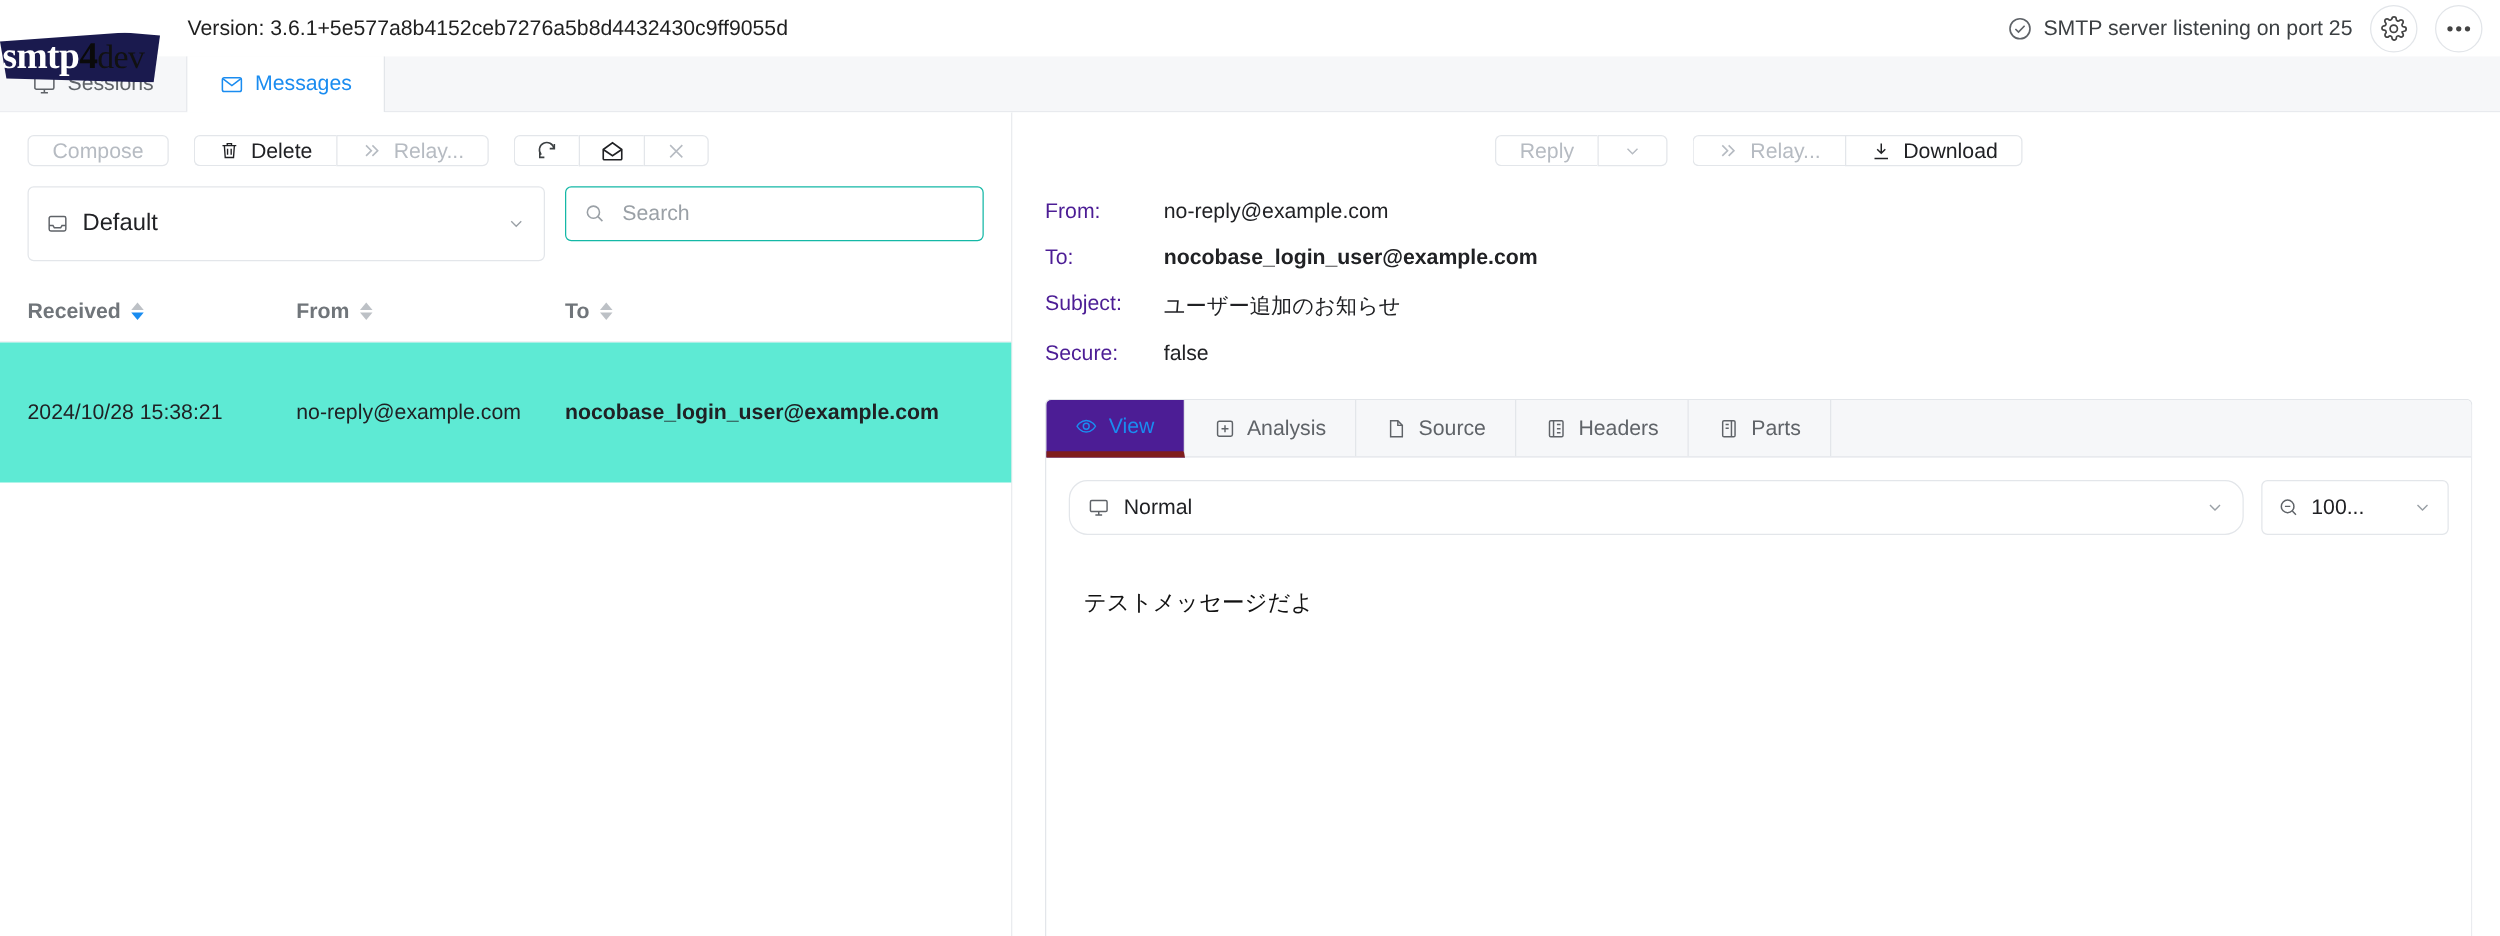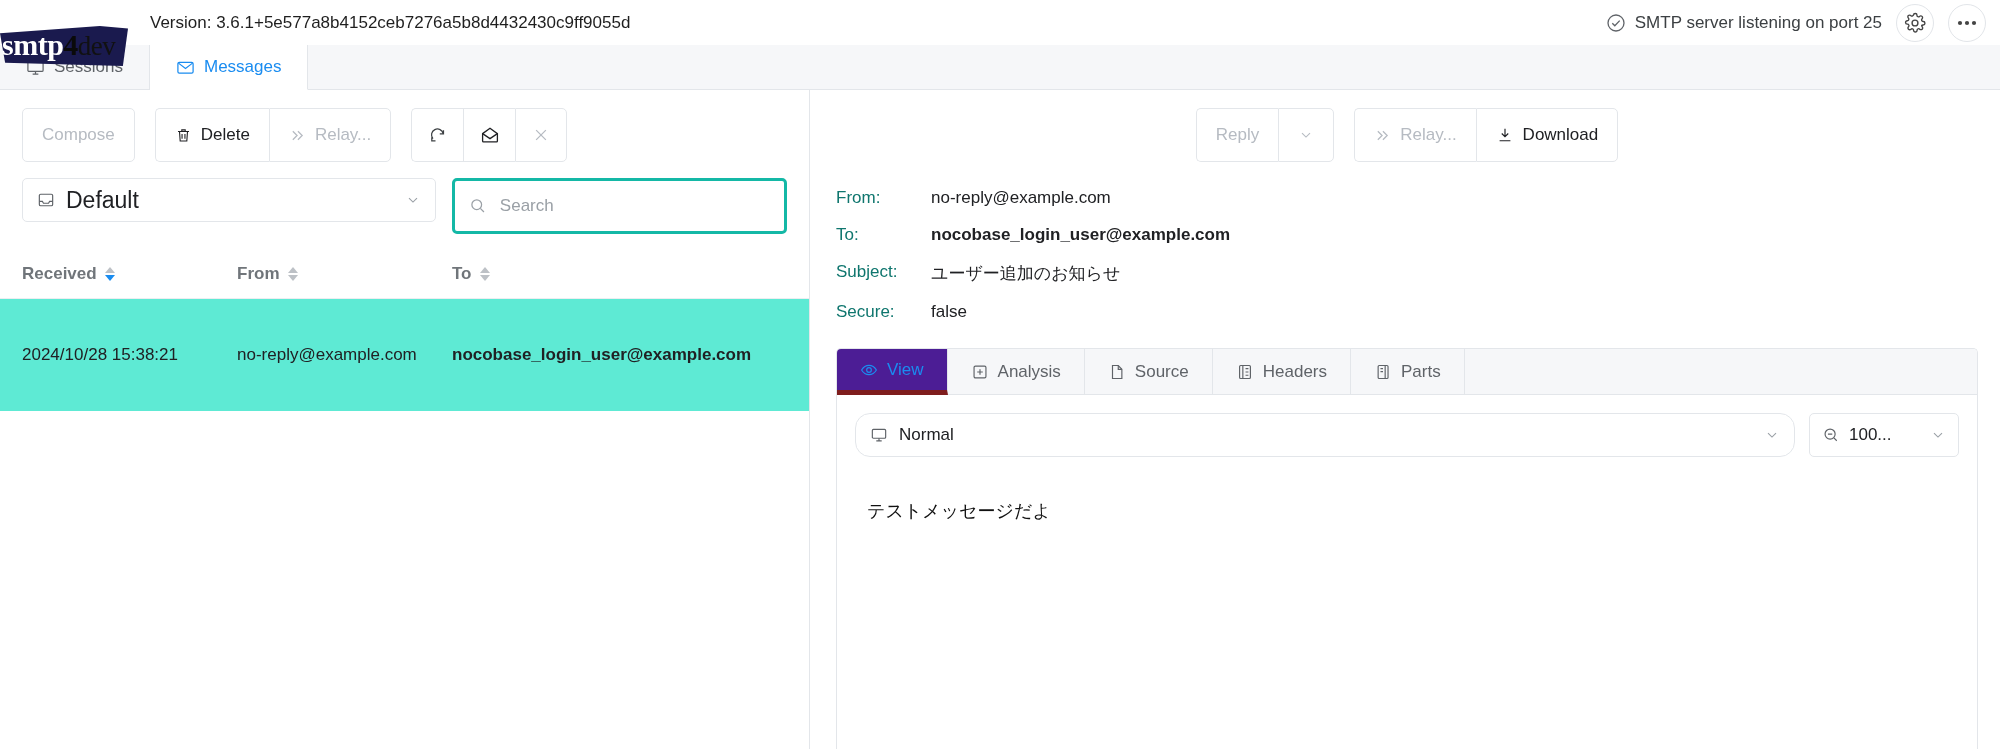--- a/index.html
+++ b/index.html
@@ -134,21 +134,21 @@
 
   
   .toolbar {
     display: flex;
     align-items: center;
     gap: 20px;
     padding: 18px 22px 0 22px;
   }
   .btn-group { display: flex; }
   .btn {
-    height: 54px;
+    height: 25px;
     padding: 0 19px;
     display: flex;
     align-items: center;
     gap: 9px;
     font-size: 17px;
     color: #202124;
     background: #ffffff;
     border: 1px solid #e3e6ea;
     cursor: pointer;
     white-space: nowrap;
@@ -161,38 +161,38 @@
   .btn.icon-only { padding: 0; width: 52px; justify-content: center; color: #3c4043; }
   .btn.icon-only.disabled { color: #b6bbc2; }
 
   
   .filterrow {
     display: flex;
     gap: 16px;
     padding: 16px 22px 0 22px;
   }
   .select-box {
-    height: 44px;
+    height: 60px;
     width: 420px;
     border: 1px solid #e3e6ea;
     border-radius: 5px;
     display: flex;
     align-items: center;
     padding: 0 14px;
     gap: 11px;
-    font-size: 23px;
+    font-size: 19px;
     color: #202124;
     background: #fff;
     cursor: pointer;
   }
   .select-box .spacer { margin-left: auto; }
   .search-box {
-    height: 56px;
+    height: 44px;
     width: 340px;
-    border: 3px solid #14b8a6;
+    border: 1px solid #14b8a6;
     border-radius: 5px;
     display: flex;
     align-items: center;
     padding: 0 14px;
     gap: 11px;
     background: #fff;
   }
   .search-box input {
     border: none;
     outline: none;
@@ -254,21 +254,21 @@
     padding: 18px 22px 0 26px;
     justify-content: center;
   }
   .headers {
     padding: 26px 26px 0 26px;
     display: grid;
     grid-template-columns: 95px 1fr;
     row-gap: 17px;
     align-items: start;
   }
-  .hdr-label { font-size: 17px; color: #0f766e; }
+  .hdr-label { font-size: 17px; color: #4c1d95; }
   .hdr-value { font-size: 17px; color: #202124; }
   .hdr-value.bold { font-weight: bold; }
 
   
   .detail-panel {
     margin: 26px 22px 0 26px;
     border: 1px solid #e3e6ea;
     border-bottom: none;
     border-radius: 5px 5px 0 0;
     flex: 1 1 auto;

